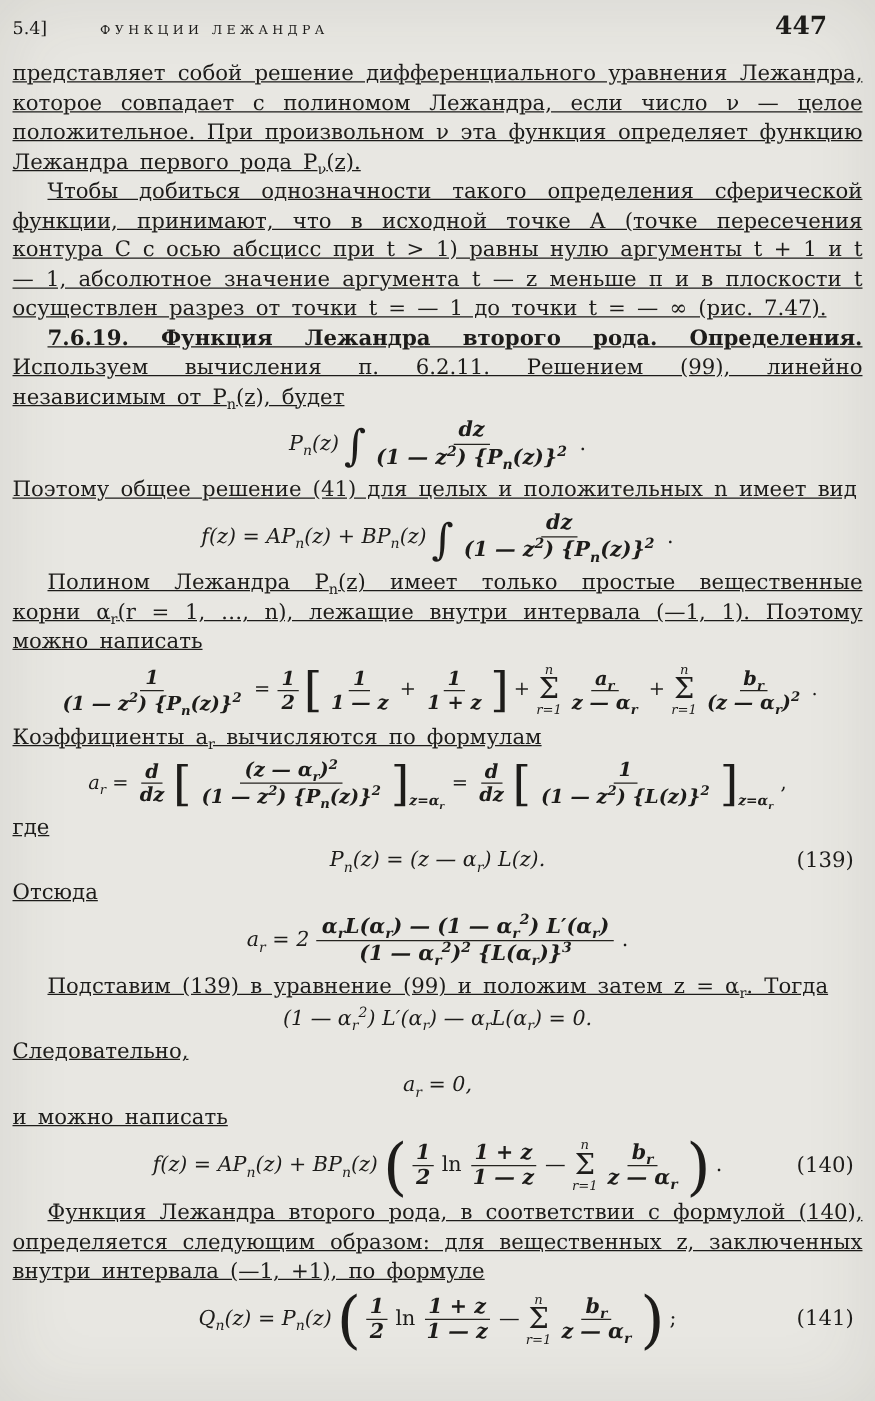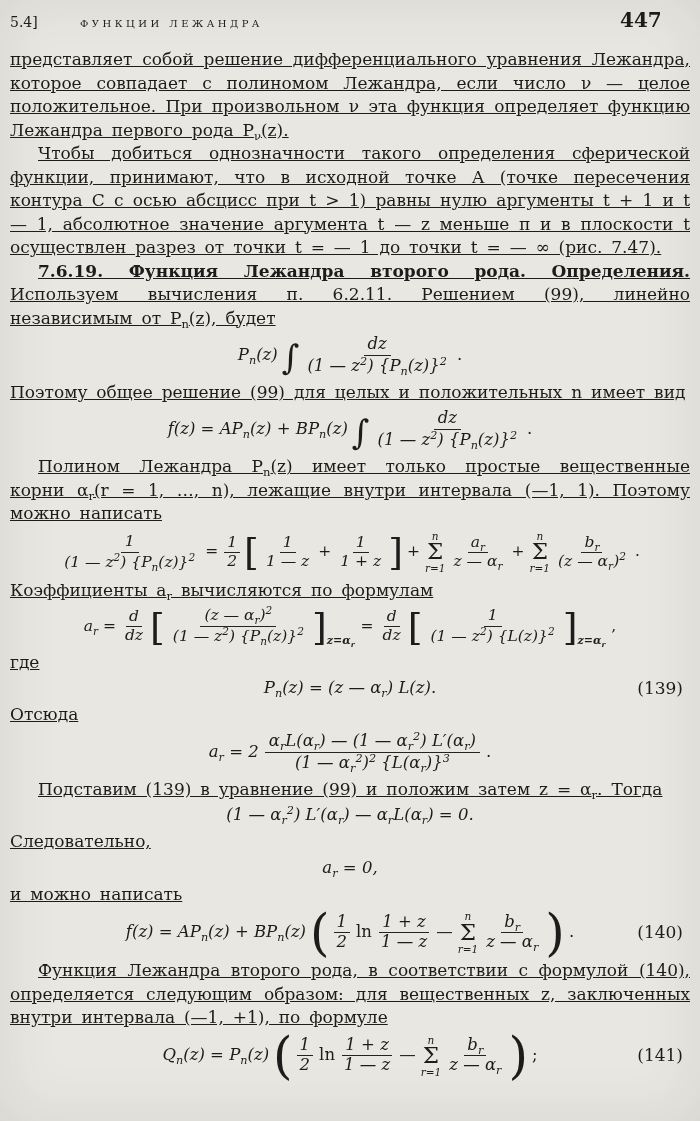--- a/index.html
+++ b/index.html
@@ -28,21 +28,21 @@
   sub{font-size:68%;line-height:0;}
   sup{font-size:68%;line-height:0;}
 
   
   .eq{
     display:flex;justify-content:center;align-items:center;
     font-style:italic;font-size:16.5px;margin:5px 0;position:relative;
     line-height:1.15;white-space:nowrap;
   }
   .eq > *{margin:0 3px;}
-  .frac{display:inline-flex;flex-direction:column;align-items:center;vertical-align:middle;}
+  .frac{display:inline-flex;flex-direction:column;align-items:center;vertical-align:middle;font-weight:bold;}
   .frac .num{padding:0 4px 1px;border-bottom:1.4px solid #24231f;}
   .frac .den{padding:1px 4px 0;}
   .small .num,.small .den{padding:0 3px;}
   .int{font-size:34px;font-style:normal;line-height:0;position:relative;top:2px;margin:0 1px;}
   .sum{display:inline-flex;flex-direction:column;align-items:center;line-height:1;font-style:italic;margin:0 2px;}
   .sum .lim{font-size:10.5px;}
   .sum .sig{font-size:23px;font-style:normal;line-height:.95;}
   .brk{font-size:38px;font-style:normal;line-height:0;vertical-align:middle;font-weight:300;margin:0 1px;}
   .bigp{font-size:50px;font-style:normal;line-height:0;vertical-align:middle;font-weight:300;margin:0 1px;}
   .blim{font-size:11px;font-style:italic;position:relative;top:15px;margin-left:-1px;font-weight:bold;}
@@ -69,21 +69,21 @@
   <div class="eq">
     <span>P<sub>n</sub>(z)</span>
     <span class="int">∫</span>
     <span class="frac">
       <span class="num">dz</span>
       <span class="den">(1 — z<sup>2</sup>) {P<sub>n</sub>(z)}<sup>2</sup></span>
     </span>
     <span class="rm">.</span>
   </div>
 
-  <p class="para noind">Поэтому общее решение (99) для целых и положительных n имеет вид</p>
+  <p class="para noind">Поэтому общее решение (41) для целых и положительных n имеет вид</p>
 
   <div class="eq">
     <span>f(z) = AP<sub>n</sub>(z) + BP<sub>n</sub>(z)</span>
     <span class="int">∫</span>
     <span class="frac">
       <span class="num">dz</span>
       <span class="den">(1 — z<sup>2</sup>) {P<sub>n</sub>(z)}<sup>2</sup></span>
     </span>
     <span class="rm">.</span>
   </div>

